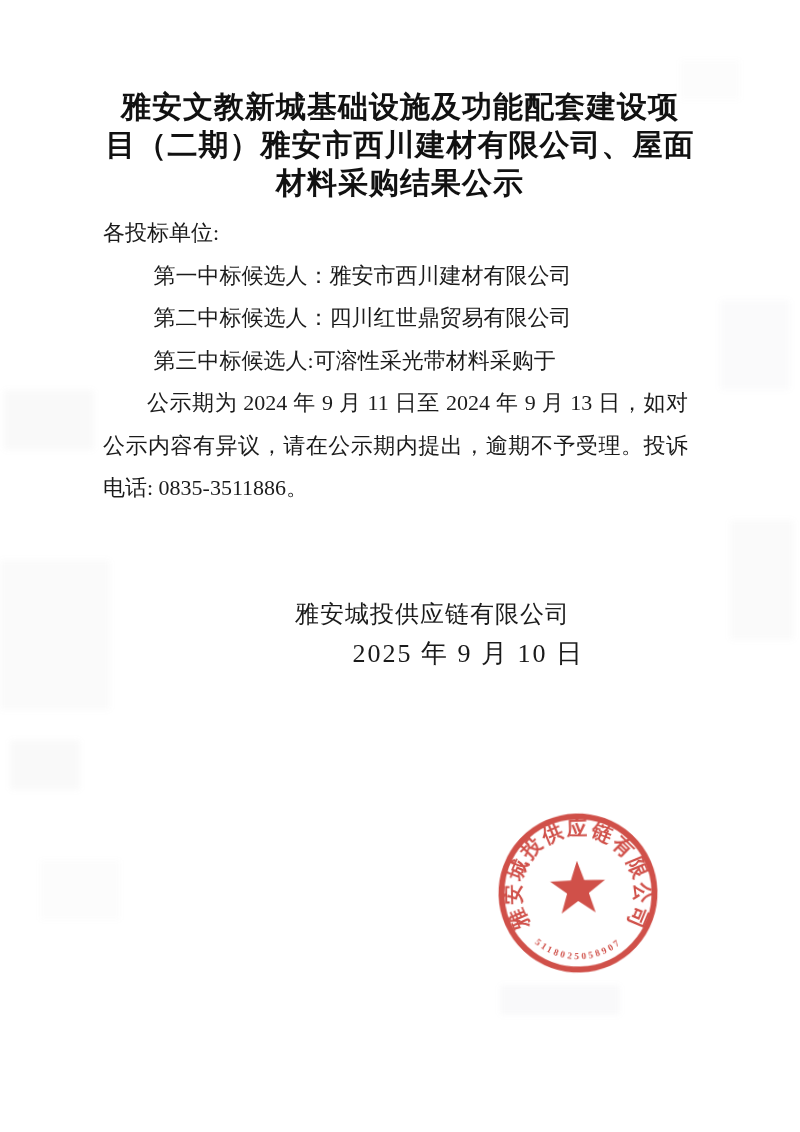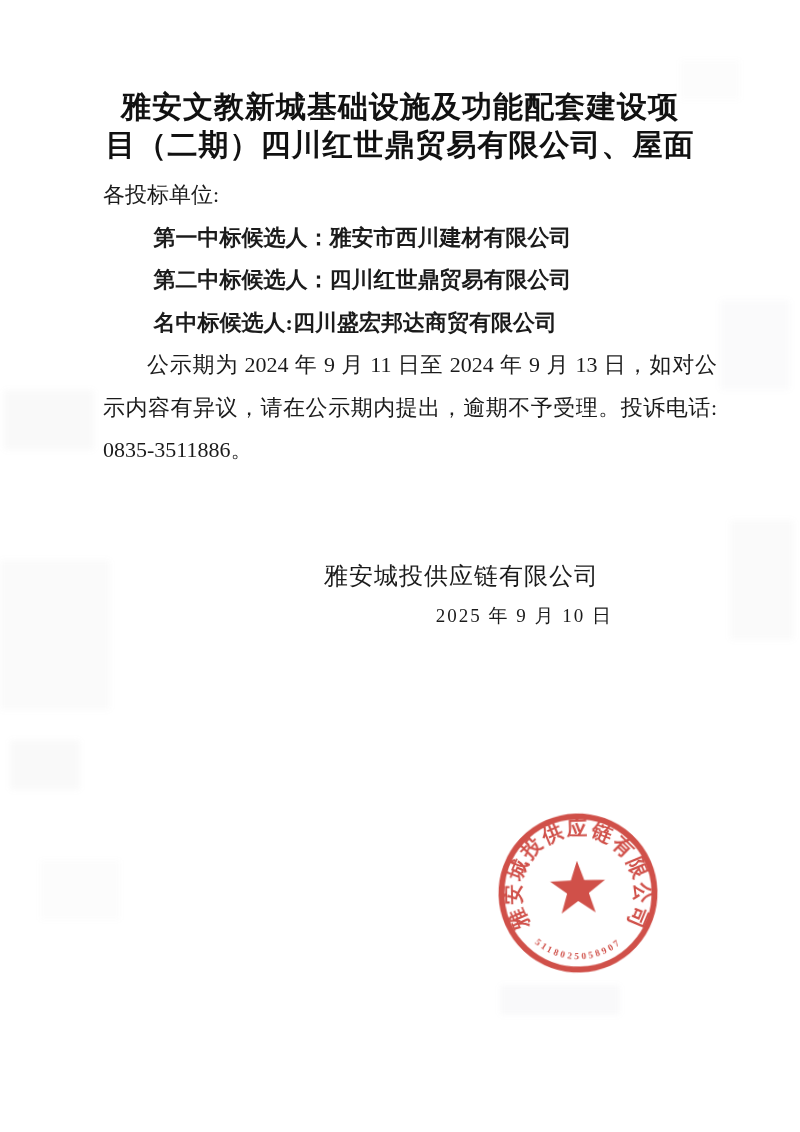--- a/index.html
+++ b/index.html
@@ -23,50 +23,50 @@
     text-align: center;
     font-family: "Liberation Sans", sans-serif;
     font-weight: bold;
     font-size: 30px;
     line-height: 38px;
     letter-spacing: 1px;
     color: #111;
   }
   
   .doc-body {
-    margin: 10px 83px 0 103px;
+    margin: 10px 112px 0 103px;
     font-family: "Liberation Serif", serif;
     font-size: 22px;
     line-height: 42.5px;
     text-align: justify;
     color: var(--ink-color);
   }
   .salutation { text-indent: 0; }
   .para { text-indent: 2em; }
   .candidate {
     padding-left: 2.3em;
-    font-weight: bold;
+    font-weight: normal;
     text-align: left;
   }
   
   .signature {
     margin-top: 84px;
     font-family: "Liberation Serif", serif;
     text-align: right;
     color: var(--ink-color);
   }
   .sig-company {
     padding-right: 118px;
     font-size: 24px;
     line-height: 40px;
     letter-spacing: 1px;
   }
   .sig-date {
     padding-right: 104px;
-    font-size: 19px;
+    font-size: 26px;
     line-height: 40px;
     letter-spacing: 2px;
   }
   
   .seal {
     position: absolute;
     left: 493px;
     top: 808px;
     width: 170px;
     height: 170px;
@@ -106,28 +106,29 @@
   <div class="noise n2"></div>
   <div class="noise n3"></div>
   <div class="noise n4"></div>
   <div class="noise n5"></div>
   <div class="noise n6"></div>
   <div class="noise n7"></div>
   <div class="noise n8"></div>
 
   <div class="doc-title">
     <div>雅安文教新城基础设施及功能配套建设项</div>
-    <div>目（二期）四川红世鼎贸易有限公司、屋面</div>
+    <div>目（二期）雅安市西川建材有限公司、屋面</div>
+    <div>材料采购结果公示</div>
   </div>
 
   <div class="doc-body">
     <div class="salutation">各投标单位:</div>
     <div class="candidate">第一中标候选人：雅安市西川建材有限公司</div>
     <div class="candidate">第二中标候选人：四川红世鼎贸易有限公司</div>
-    <div class="candidate">名中标候选人:四川盛宏邦达商贸有限公司</div>
+    <div class="candidate">第三中标候选人:可溶性采光带材料采购于</div>
     <div class="para">公示期为 2024 年 9 月 11 日至 2024 年 9 月 13 日，如对公示内容有异议，请在公示期内提出，逾期不予受理。投诉电话: 0835-3511886。</div>
 
     <div class="signature">
       <div class="sig-company">雅安城投供应链有限公司</div>
       <div class="sig-date">2025 年 9 月 10 日</div>
     </div>
   </div>
 
   <svg class="seal" viewBox="0 0 200 200" aria-hidden="true">
     <defs>

